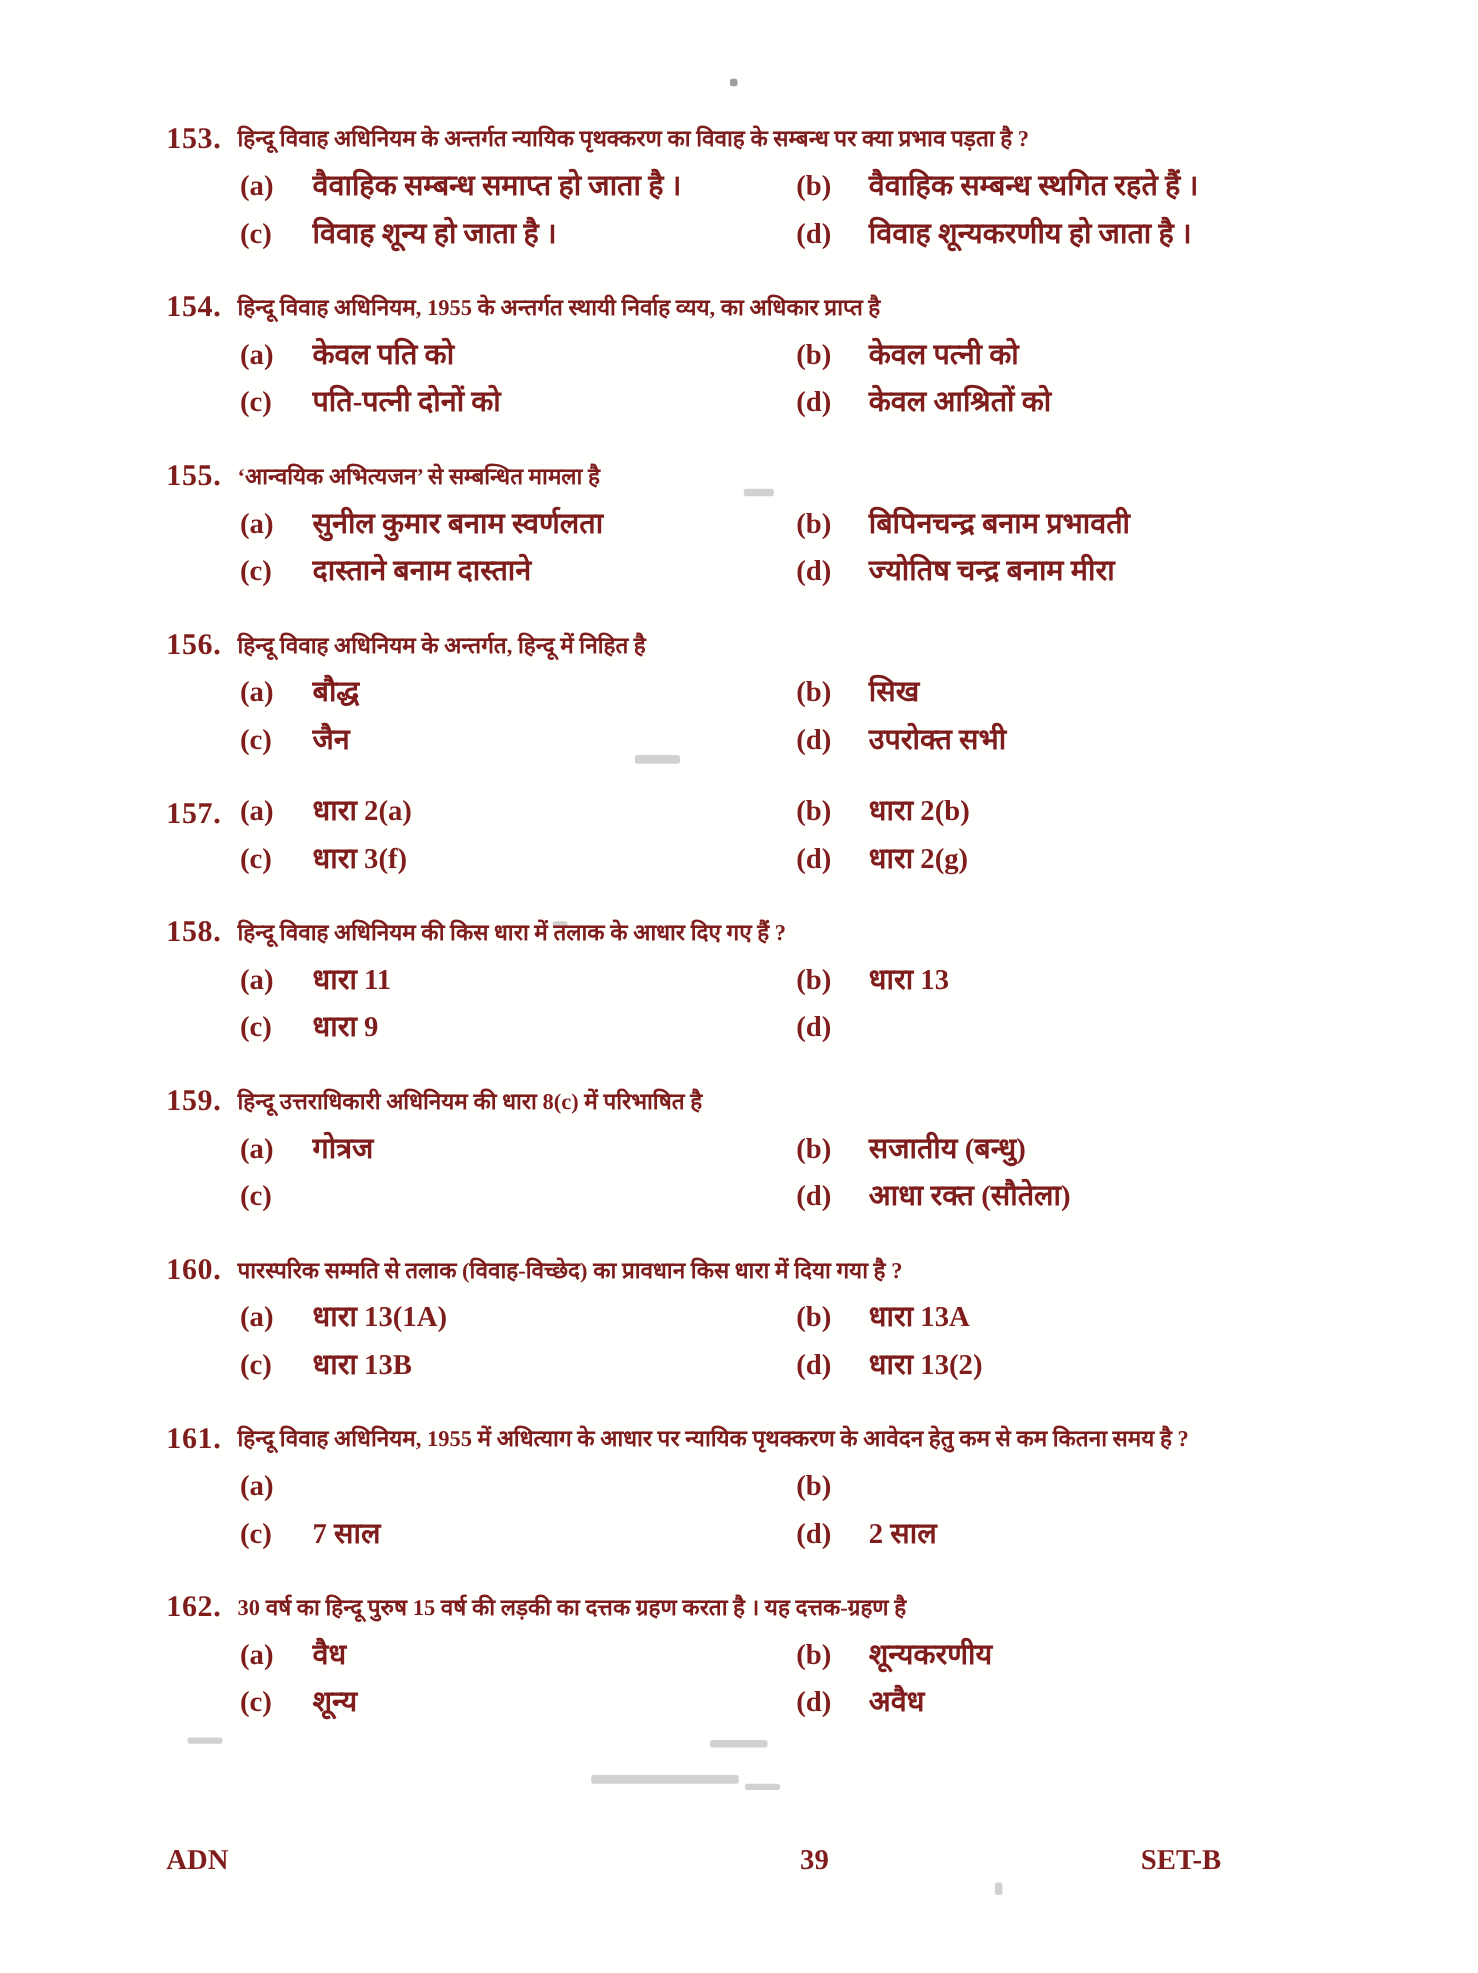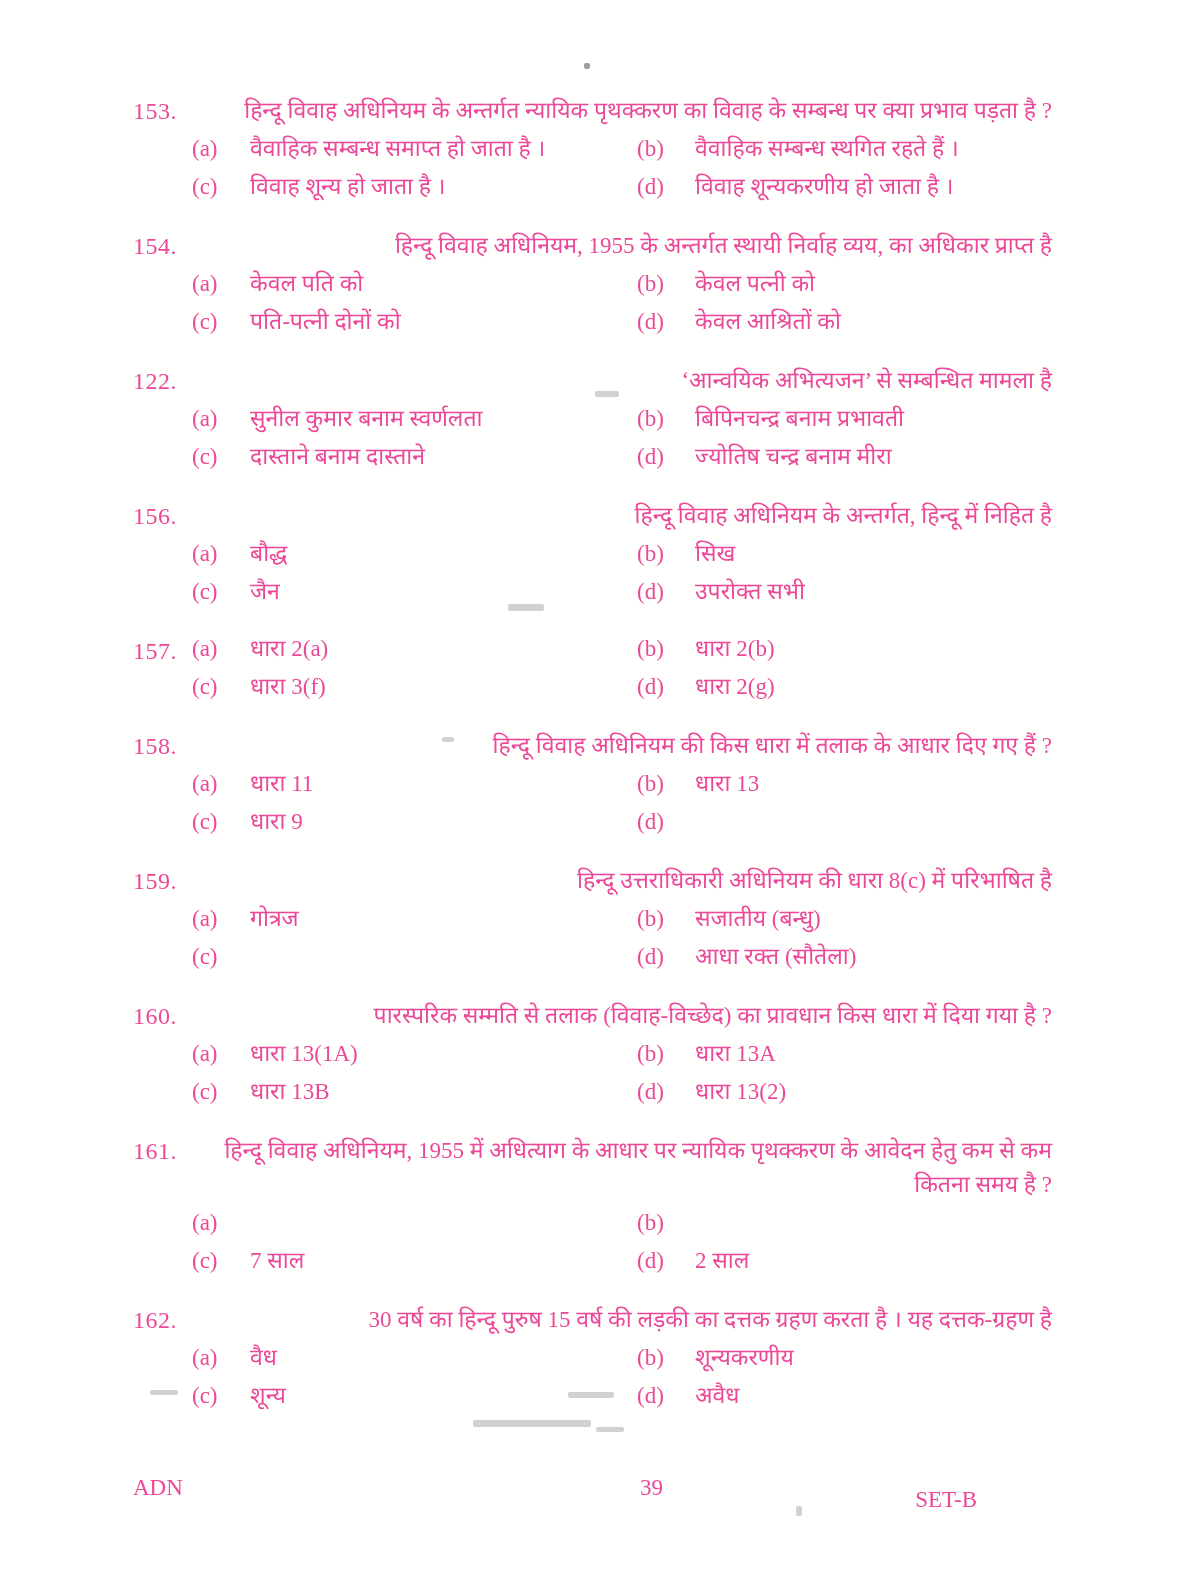--- a/index.html
+++ b/index.html
@@ -3,46 +3,45 @@
 <meta charset="utf-8">
 <style>
   * { box-sizing: border-box; }
   html, body { margin: 0; padding: 0; background: #ffffff; }
   .page {
     position: relative;
     width: 1046px;
     height: 1578px;
     margin: 0 auto;
     background: #fffffe;
-    color: #ec4899;
+    color: #7f1d1d;
     font-family: "Liberation Serif", "DejaVu Serif", serif;
-    font-weight: 400;
+    font-weight: 700;
     overflow: hidden;
   }
   .content {
     position: absolute;
     top: 94px;
     left: 65px;
     right: 62px;
   }
   .q {
     display: grid;
     grid-template-columns: 57px 1fr;
     margin-bottom: 19px;
   }
   .q-num {
     font-size: 24px;
     line-height: 34px;
     letter-spacing: 0.5px;
   }
   .q-text {
     margin: 0 0 6px 0;
-    font-size: 23px;
+    font-size: 18px;
     line-height: 34px;
-    text-align: right;
   }
   .opts {
     display: grid;
     grid-template-columns: 445px 1fr;
   }
   .opt {
     display: grid;
     grid-template-columns: 60px 1fr;
     font-size: 23px;
     line-height: 30px;
@@ -54,21 +53,21 @@
     top: 1474px;
     left: 0;
     width: 100%;
     height: 30px;
     font-size: 23px;
     line-height: 28px;
     padding-left: 29px;
   }
   .footer-left  { position: absolute; left: 65px; }
   .footer-center{ position: absolute; left: 572px; }
-  .footer-right { position: absolute; right: 137px; margin-top: 12px; }
+  .footer-right { position: absolute; right: 137px; }
   .speck {
     position: absolute;
     background: rgba(40,40,40,0.45);
     border-radius: 2px;
   }
   .speck.faint { background: rgba(90,90,90,0.28); }
 </style>
 </head>
 <body>
 
@@ -130,21 +129,21 @@
           </div>
           <div class="opt">
             <span class="opt-label">(d)</span>
             <span class="opt-text">केवल आश्रितों को</span>
           </div>
         </div>
       </div>
     </section>
 
     <section class="q">
-      <div class="q-num">122.</div>
+      <div class="q-num">155.</div>
       <div class="q-body">
         <p class="q-text">‘आन्वयिक अभित्यजन’ से सम्बन्धित मामला है</p>
         <div class="opts">
           <div class="opt">
             <span class="opt-label">(a)</span>
             <span class="opt-text">सुनील कुमार बनाम स्वर्णलता</span>
           </div>
           <div class="opt">
             <span class="opt-label">(b)</span>
             <span class="opt-text">बिपिनचन्द्र बनाम प्रभावती</span>

